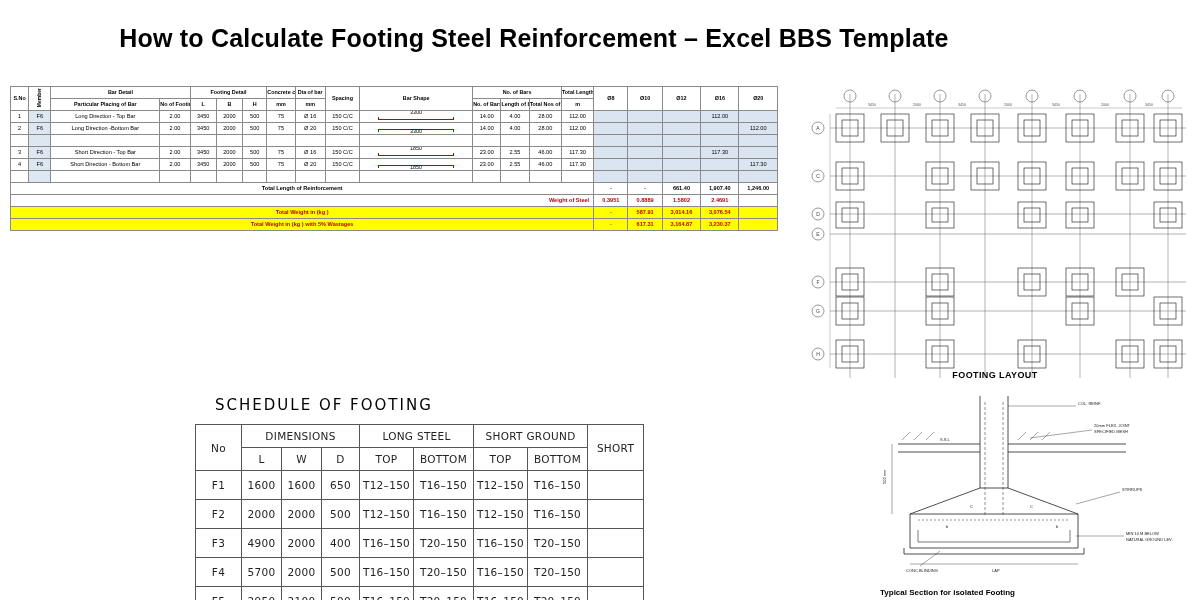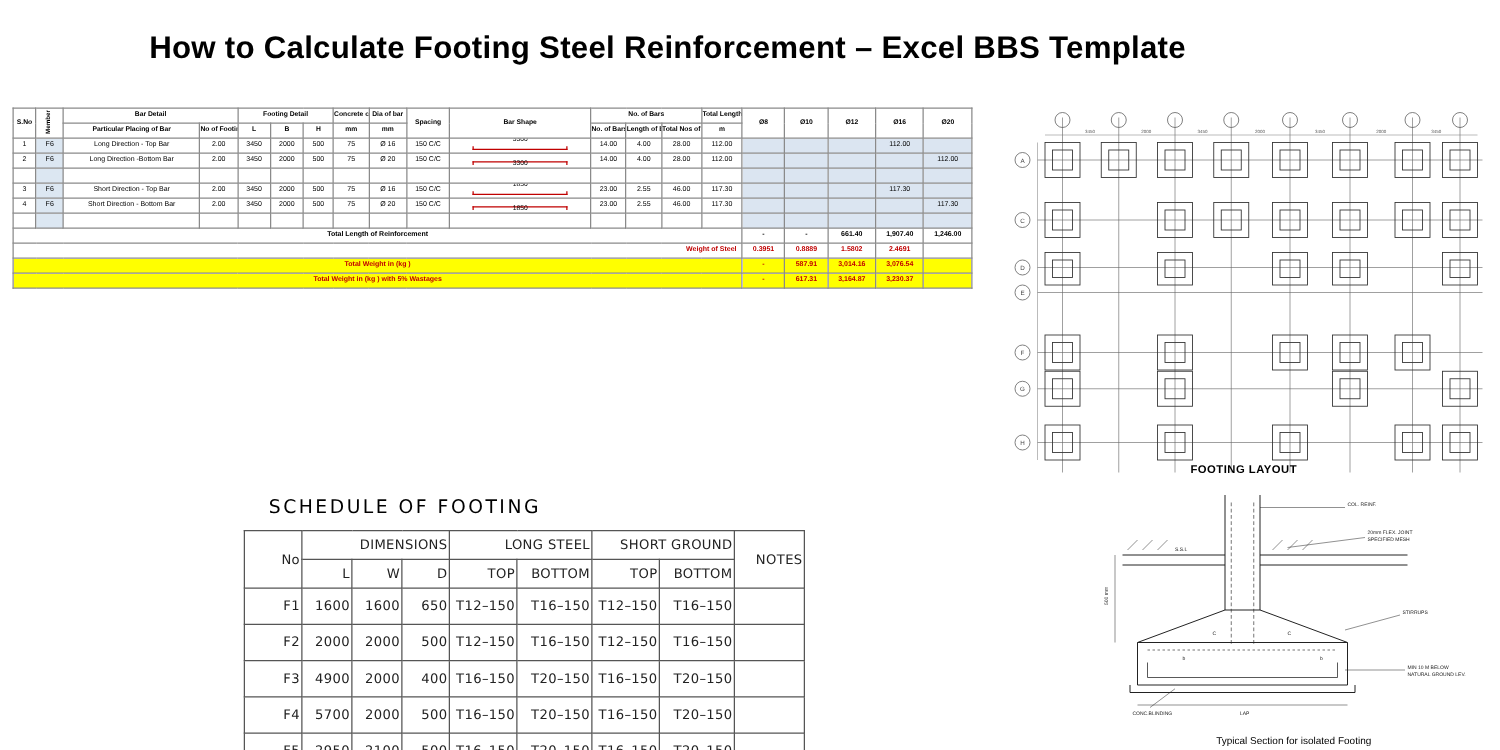--- a/index.html
+++ b/index.html
@@ -68,31 +68,31 @@
   .sched-title{
     position:absolute;left:195px;top:396px;font-size:15px;letter-spacing:2px;
     color:#000000;font-family:"DejaVu Sans", sans-serif;margin-left:20px;
   }
   .sched-wrap{position:absolute;left:195px;top:424px;width:428px;}
   table.sched{
     border-collapse:collapse;width:428px;table-layout:fixed;
     font-size:10.5px;color:#222;font-family:"DejaVu Sans", sans-serif;
   }
   table.sched td,table.sched th{
-    border:1px solid #555;text-align:right;vertical-align:middle;
+    border:1px solid #555;text-align:center;vertical-align:middle;
     height:26px;font-weight:normal;letter-spacing:.3px;
   }
   table.sched .h1 td{height:20px;font-size:10.5px;}
   table.sched .h2 td{height:20px;font-size:10.5px;}
 
   
   .sec-wrap{position:absolute;left:880px;top:396px;width:310px;height:190px;}
   .sec-caption{
-    position:absolute;left:880px;top:588px;width:310px;text-align:center;
-    font-size:8px;font-weight:normal;
+    position:absolute;left:880px;top:588px;width:310px;text-align:left;
+    font-size:8px;font-weight:bold;
   }
   svg{display:block;}
 </style>
 </head>
 <body>
 
 <div class="page-title">How to Calculate Footing Steel Reinforcement – Excel  BBS Template</div>
 
 <div class="bbs-wrap">
   <table class="bbs">
@@ -501,21 +501,21 @@
       <col style="width:54px">
         <col style="width:60px">
       <col style="width:56px">
     </colgroup>
     <tbody>
         <tr class="h1">
       <td rowspan="2">No</td>
       <td colspan="3">DIMENSIONS</td>
       <td colspan="2">LONG STEEL</td>
       <td colspan="2">SHORT GROUND</td>
-      <td rowspan="2">NOTES</td>
+      <td rowspan="2">SHORT</td>
     </tr>
     <tr class="h2">
       <td>L</td>
       <td>W</td>
       <td>D</td>
       <td>TOP</td>
       <td>BOTTOM</td>
       <td>TOP</td>
       <td>BOTTOM</td>
     </tr>

